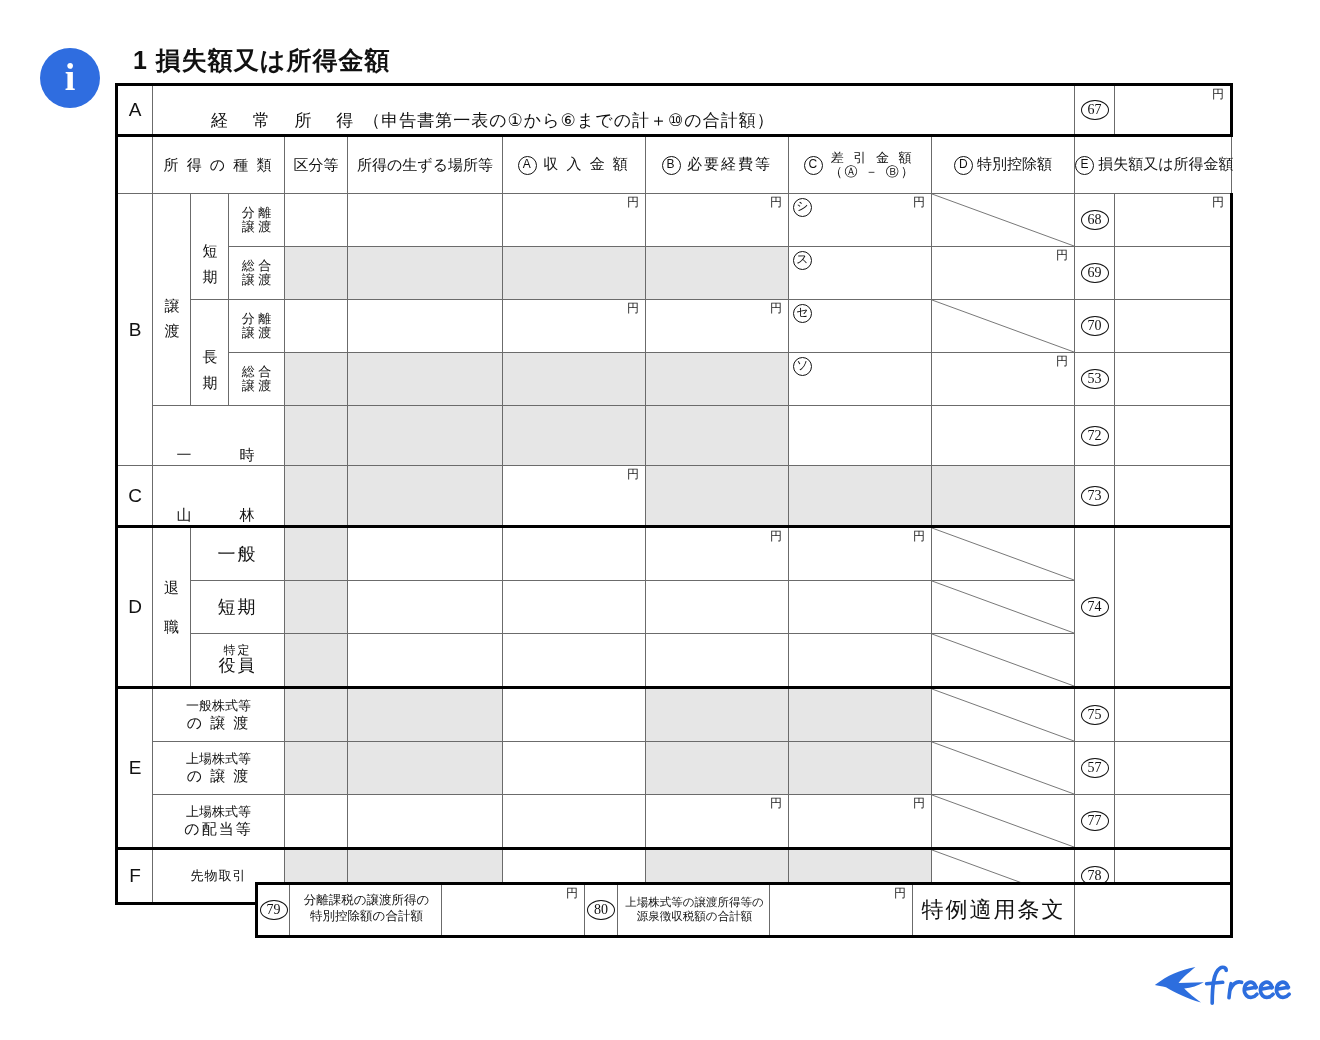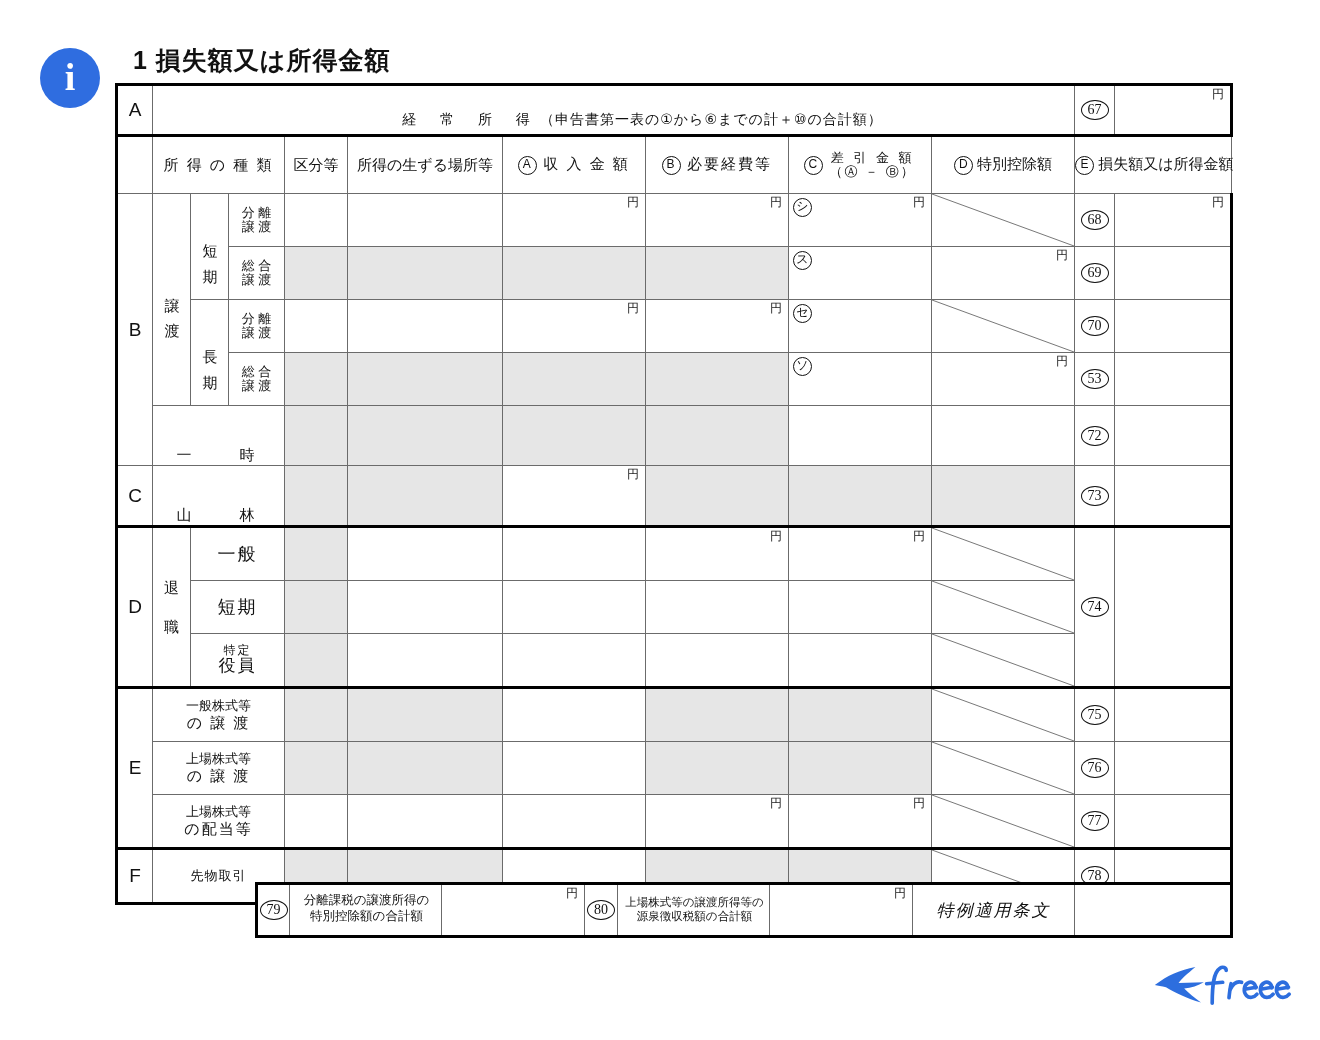--- a/index.html
+++ b/index.html
@@ -126,23 +126,23 @@
     text-orientation: upright;
     letter-spacing: 4px;
     font-size: 15px;
     margin: 0 auto;
   }
   .sec-letter {
     font-size: 19px;
     font-family: "Liberation Sans", sans-serif;
   }
   .hdr-a-title {
-    font-size: 14px;
+    font-size: 17px;
     letter-spacing: 1px;
-    text-align: center;
+    text-align: left;
     padding-left: 58px;
     white-space: nowrap;
     margin-top: 20px;
   }
   .hdr-a-title .wide { letter-spacing: 10px; }
   .col-head {
     font-size: 15px;
     letter-spacing: 2px;
     white-space: nowrap;
   }
@@ -175,23 +175,22 @@
   }
   .bt-label {
     font-size: 12.5px;
     line-height: 1.25;
     letter-spacing: 0px;
     white-space: nowrap;
     padding-left: 2px;
     font-family: Liberation Mono, monospace;
   }
   .tokurei {
-    font-size: 17px;
+    font-size: 22px;
     letter-spacing: 2px;
-    font-style: italic;
   }
 
   
   #freee-logo {
     position: absolute;
     right: 28px; bottom: 30px;
     width: 140px; height: 54px;
   }
   #freee-logo svg { width: 100%; height: 100%; display:block; }
 </style>
@@ -511,21 +510,21 @@
     <td></td>
     <td class="shaded"></td>
     <td class="shaded"></td>
     <td>
       <span class="slash">
               <svg viewBox="0 0 100 100" preserveAspectRatio="none">
                 <line x1="0" y1="0" x2="100" y2="100" stroke="#555" stroke-width="0.8" vector-effect="non-scaling-stroke"></line>
               </svg>
             </span>
     </td>
-    <td><span class="circ">76</span></td>
+    <td><span class="circ">57</span></td>
     <td class="thick-right"></td>
   </tr>
 
   <tr>
     <td colspan="3" style="height:52px">
       <span class="cell-label small" style="display:block;line-height:1.15">上場株式等</span>
       <span class="cell-label" style="display:block;line-height:1.15;font-size:15px">の配当等</span>
     </td>
     <td></td>
     <td></td>

